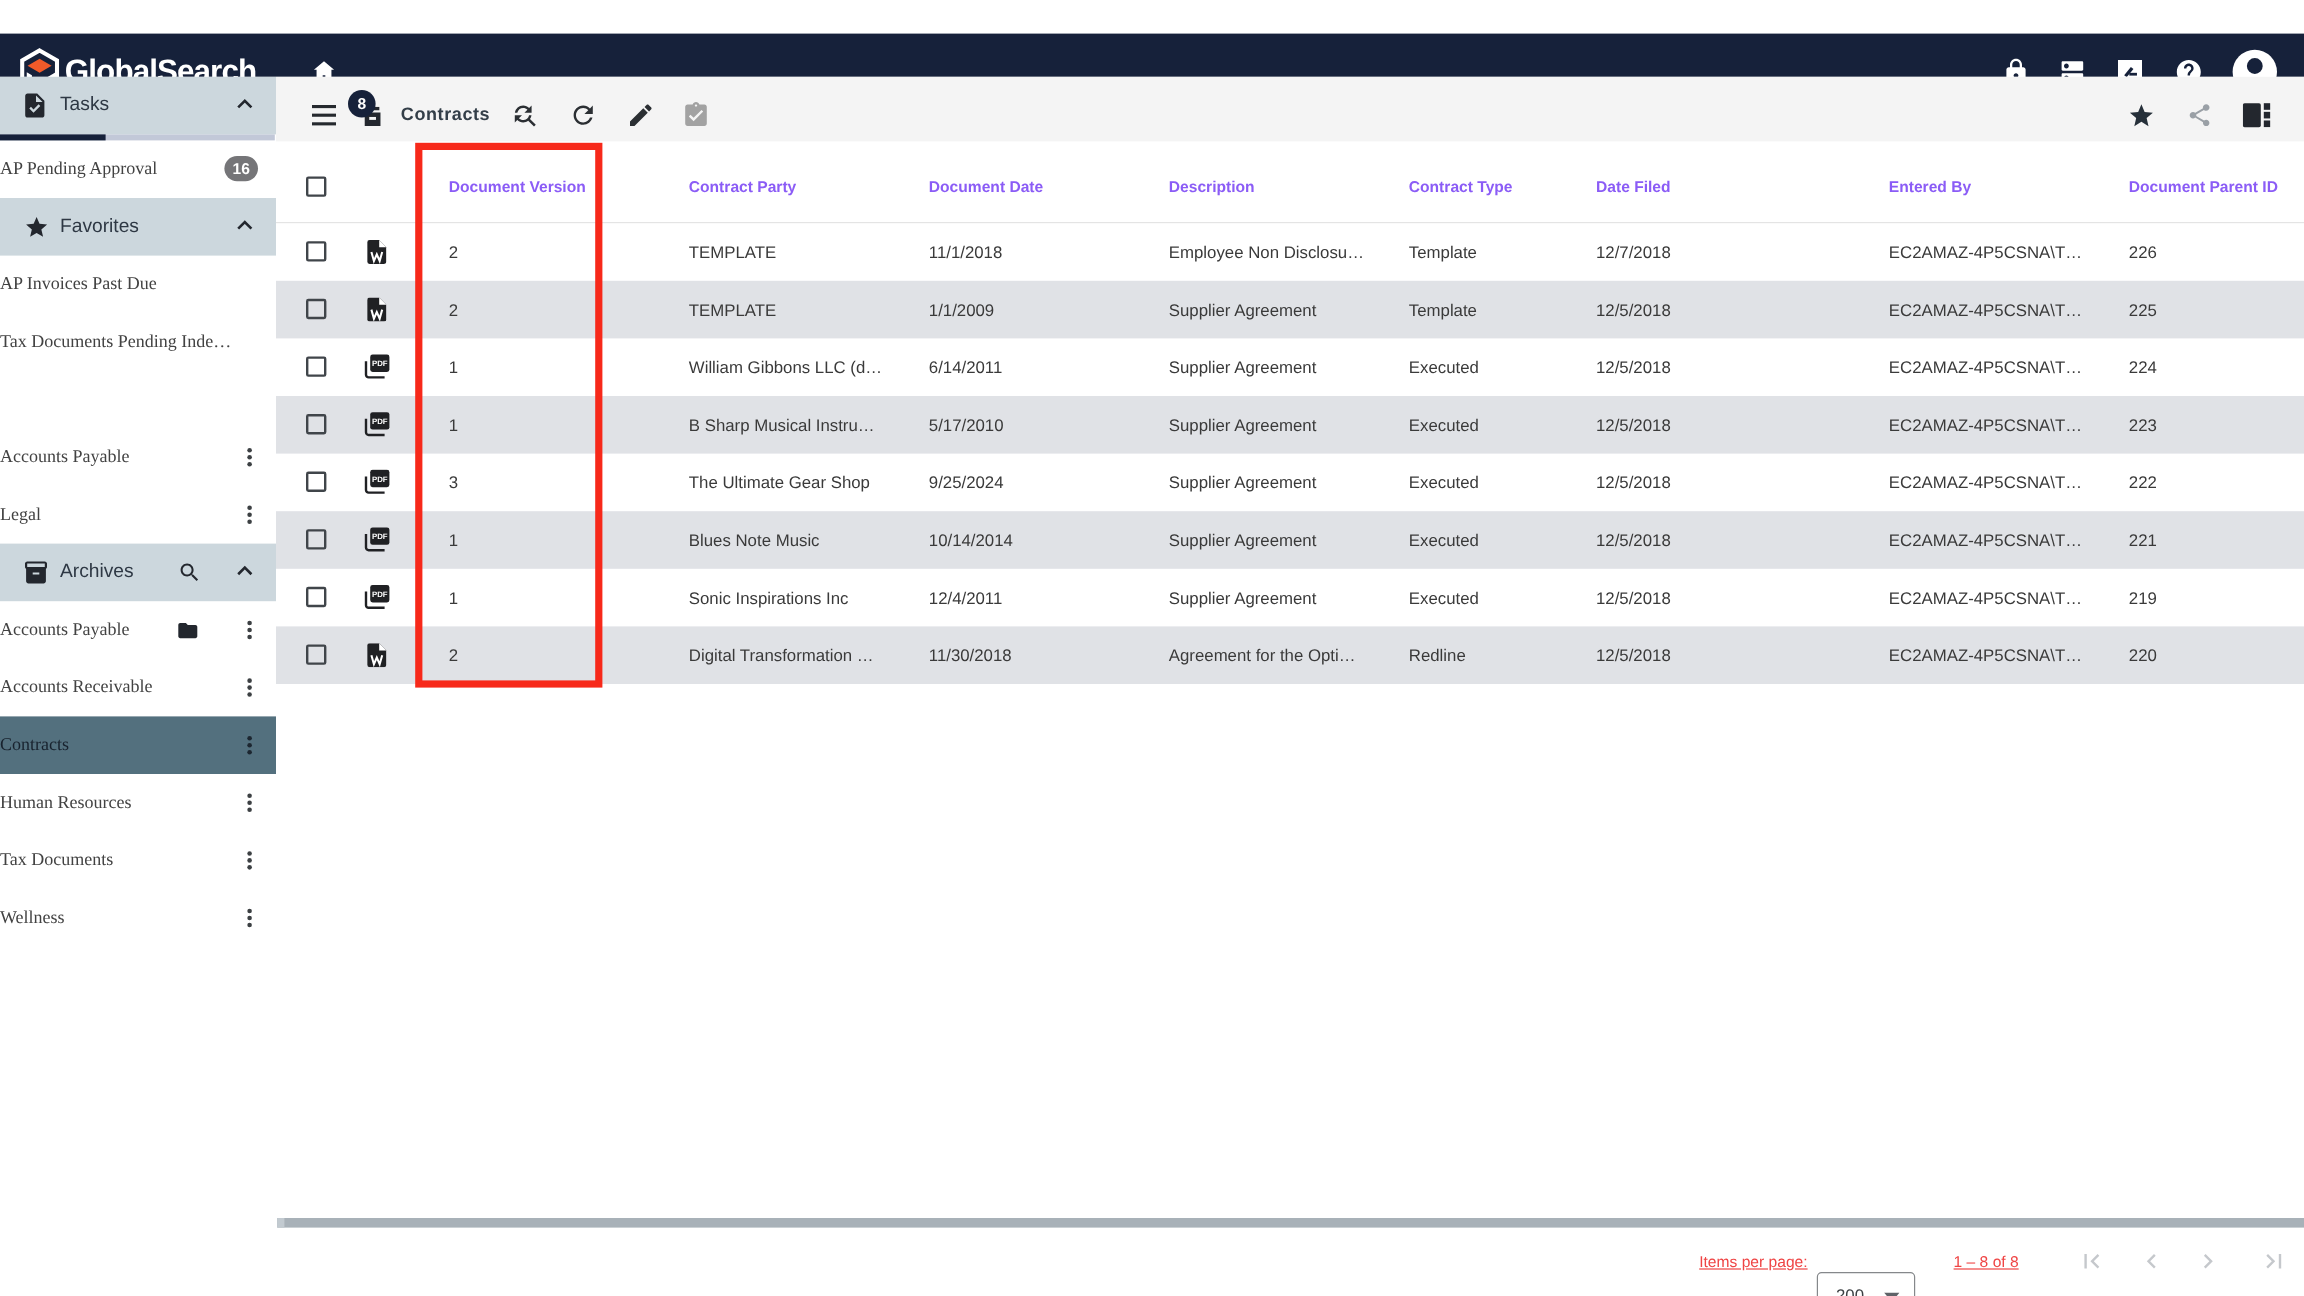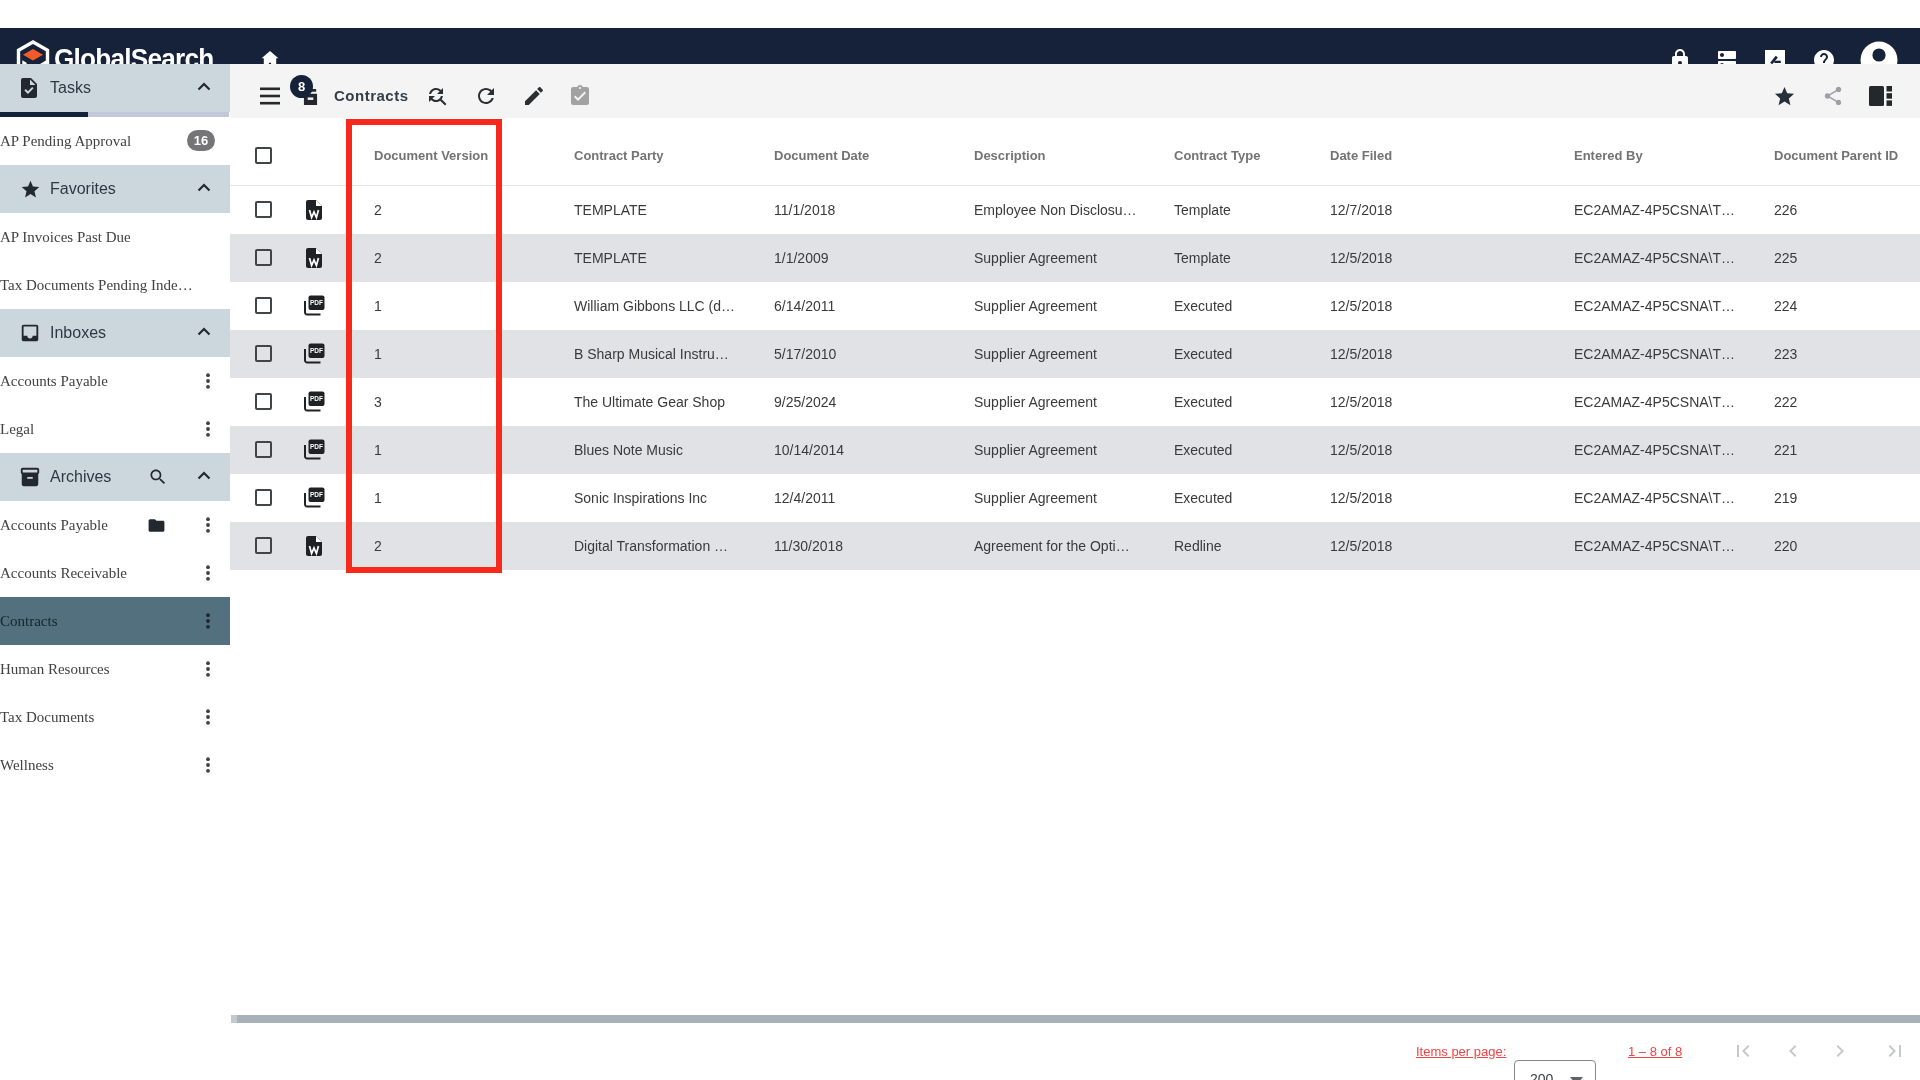--- a/index.html
+++ b/index.html
@@ -23,21 +23,21 @@
 #selrow{background:#53707e;}
 #selrow .lbl{color:#18222e;font-weight:400;}
 .badge16{position:absolute;left:187px;top:13px;width:28px;height:21px;background:#757578;border-radius:11px;color:#fff;font-size:13px;font-weight:bold;text-align:center;line-height:21px;}
 
 #main{position:absolute;left:230px;top:64px;width:1690px;height:1016px;background:#fff;}
 #toolbar{position:absolute;left:0;top:0;width:1690px;height:54px;background:#f4f4f4;}
 #tb-title{position:absolute;left:104px;top:5px;line-height:54px;font-size:15px;font-weight:bold;color:#333e48;letter-spacing:0.5px;}
 .tbic{position:absolute;top:15px;}
 
 #thead{position:absolute;left:0;top:54px;width:1690px;height:68px;background:#fff;border-bottom:1px solid #e4e4e4;}
-.hcell{position:absolute;top:4px;line-height:68px;font-size:13px;font-weight:bold;color:#737373;}
+.hcell{position:absolute;top:4px;line-height:68px;font-size:13px;font-weight:bold;color:#8b5cf6;}
 .row{position:absolute;left:0;width:1690px;height:48px;}
 .row.g{background:#e0e2e6;}
 .cell{position:absolute;top:0;line-height:48px;font-size:14px;color:#3a3a3a;}
 .cbx{position:absolute;left:25px;width:17px;height:17px;border:2px solid #40454a;border-radius:2px;background:transparent;}
 .ficon{position:absolute;left:74px;}
 .c1{left:144px}.c2{left:344px}.c3{left:544px}.c4{left:744px}.c5{left:944px}.c6{left:1100px}.c7{left:1344px}.c8{left:1544px}
 
 #hscroll{position:absolute;left:0px;top:951px;width:1690px;height:8px;background:#fff;}
 #hscroll .thumb{position:absolute;left:1px;top:0;width:1689px;height:8px;background:#a8b1b8;border-left:6px solid #c2cad0;}
 #pager{position:absolute;left:0;top:960px;width:1690px;height:56px;background:#fff;}
@@ -112,29 +112,20 @@
     <svg class="chev" width="14" height="9" viewBox="0 0 14 9" fill="none">
         <path d="M1.5 7.5 L7 2 L12.5 7.5" stroke="#23272e" stroke-width="2.2"></path>
       </svg>
   </div>
   <div class="sitem" style="top:197px">
       <span class="lbl">Tax Documents Pending Inde…</span>
     </div>
   <div class="sitem" style="top:149px">
       <span class="lbl">AP Invoices Past Due</span>
     </div>
-  <div class="shead" style="top:245px">
-    <svg class="ic" width="22" height="22" viewBox="0 0 24 24" fill="#23272e">
-        <path d="M19 3H5c-1.1 0-2 .9-2 2v14c0 1.1.9 2 2 2h14c1.1 0 2-.9 2-2V5c0-1.1-.9-2-2-2zm0 12h-4c0 1.66-1.35 3-3 3s-3-1.34-3-3H5V5h14v10z"></path>
-      </svg>
-    <span class="lbl">Inboxes</span>
-    <svg class="chev" width="14" height="9" viewBox="0 0 14 9" fill="none">
-        <path d="M1.5 7.5 L7 2 L12.5 7.5" stroke="#23272e" stroke-width="2.2"></path>
-      </svg>
-  </div>
   <div class="sitem" style="top:293px">
       <span class="lbl">Accounts Payable</span>
     <svg class="dots" viewBox="0 0 18 18" fill="#3c4043">
         <circle cx="9" cy="3.2" r="1.9"></circle>
         <circle cx="9" cy="9" r="1.9"></circle>
         <circle cx="9" cy="14.8" r="1.9"></circle>
       </svg>
     </div>
   <div class="sitem" style="top:341px">
       <span class="lbl">Legal</span>

